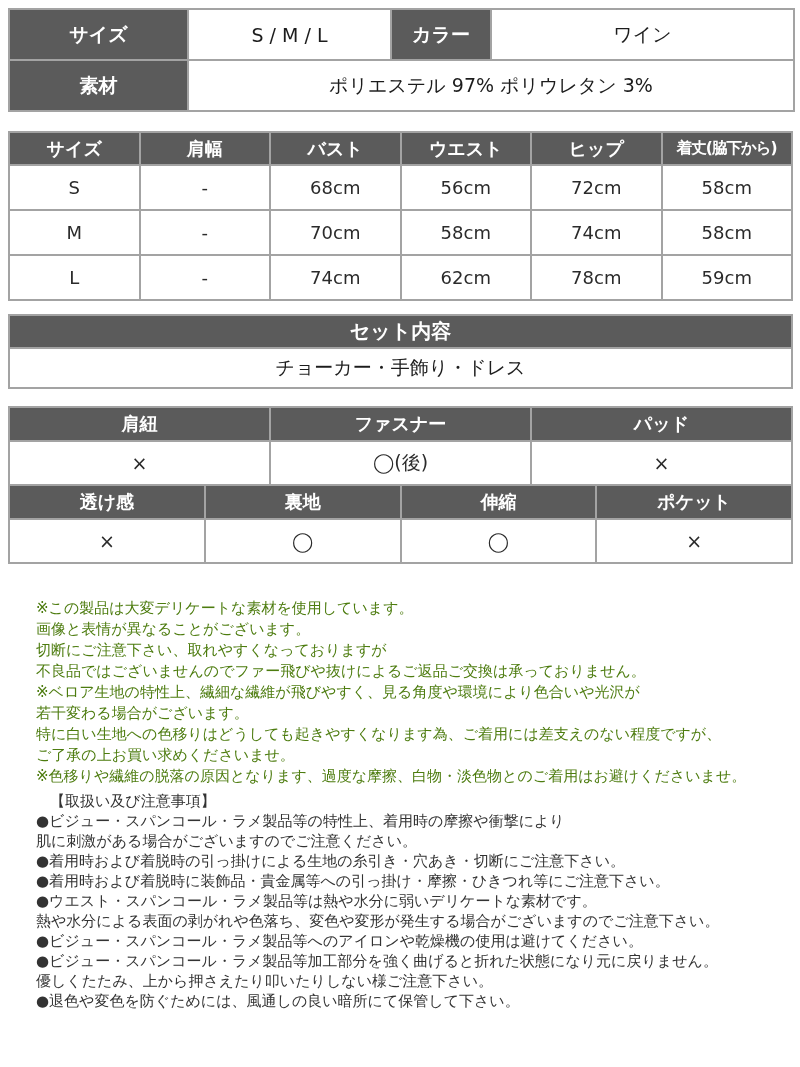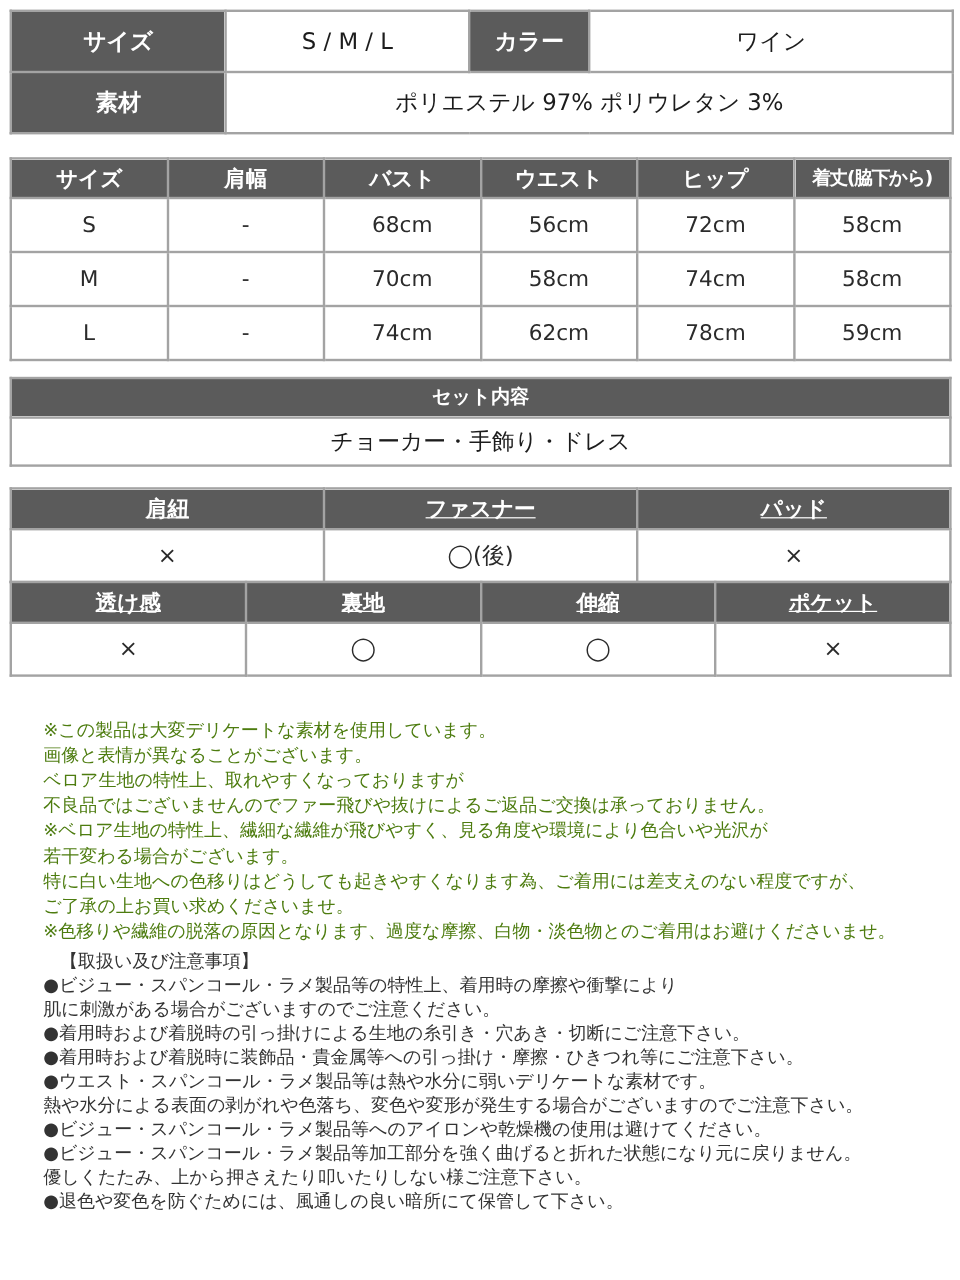--- a/index.html
+++ b/index.html
@@ -23,27 +23,27 @@
   .spec .hd { font-size: 19px; }
 
   
   .meas { margin-top: 19px; }
   .meas th { height: 27px; font-size: 18px; }
   .meas th.last { font-size: 15.5px; letter-spacing: -1px; }
   .meas td { height: 39px; font-size: 18px; color: #2b2b2b; }
 
   
   .set { margin-top: 13px; }
-  .set .hd { height: 27px; font-size: 16px; }
+  .set .hd { height: 27px; font-size: 20px; }
   .set td.val { height: 34px; font-size: 19px; }
 
   
   .feat { margin-top: 17px; }
   .feat2 { margin-top: -2px; }
-  .feat th, .feat2 th { height: 28px; font-size: 18px; text-decoration: underline; }
+  .feat th, .feat2 th { height: 28px; font-size: 18px; }
   .feat td, .feat2 td { height: 38px; font-size: 19px; color: #2b2b2b; }
 
   
   .notes { margin-top: 34px; padding-left: 28px; font-size: 15px; line-height: 21px; color: #4d7c0f; }
   .notes div { white-space: nowrap; }
   .handling { margin-top: 4px; padding-left: 28px; font-size: 15px; line-height: 20px; color: #333333; }
   .handling div { white-space: nowrap; }
   .handling .title { padding-left: 14px; }
 </style>
 </head>
@@ -167,21 +167,21 @@
       <td>◯</td>
       <td>◯</td>
       <td>×</td>
     </tr>
   </tbody>
     </table>
 
   <div class="notes">
     <div>※この製品は大変デリケートな素材を使用しています。</div>
     <div>画像と表情が異なることがございます。</div>
-    <div>ベロア生地の特性上、取れやすくなっておりますが</div>
+    <div>切断にご注意下さい、取れやすくなっておりますが</div>
     <div>不良品ではございませんのでファー飛びや抜けによるご返品ご交換は承っておりません。</div>
     <div>※ベロア生地の特性上、繊細な繊維が飛びやすく、見る角度や環境により色合いや光沢が</div>
     <div>若干変わる場合がございます。</div>
     <div>特に白い生地への色移りはどうしても起きやすくなります為、ご着用には差支えのない程度ですが、</div>
     <div>ご了承の上お買い求めくださいませ。</div>
     <div>※色移りや繊維の脱落の原因となります、過度な摩擦、白物・淡色物とのご着用はお避けくださいませ。</div>
   </div>
 
   <div class="handling">
     <div class="title">【取扱い及び注意事項】</div>

